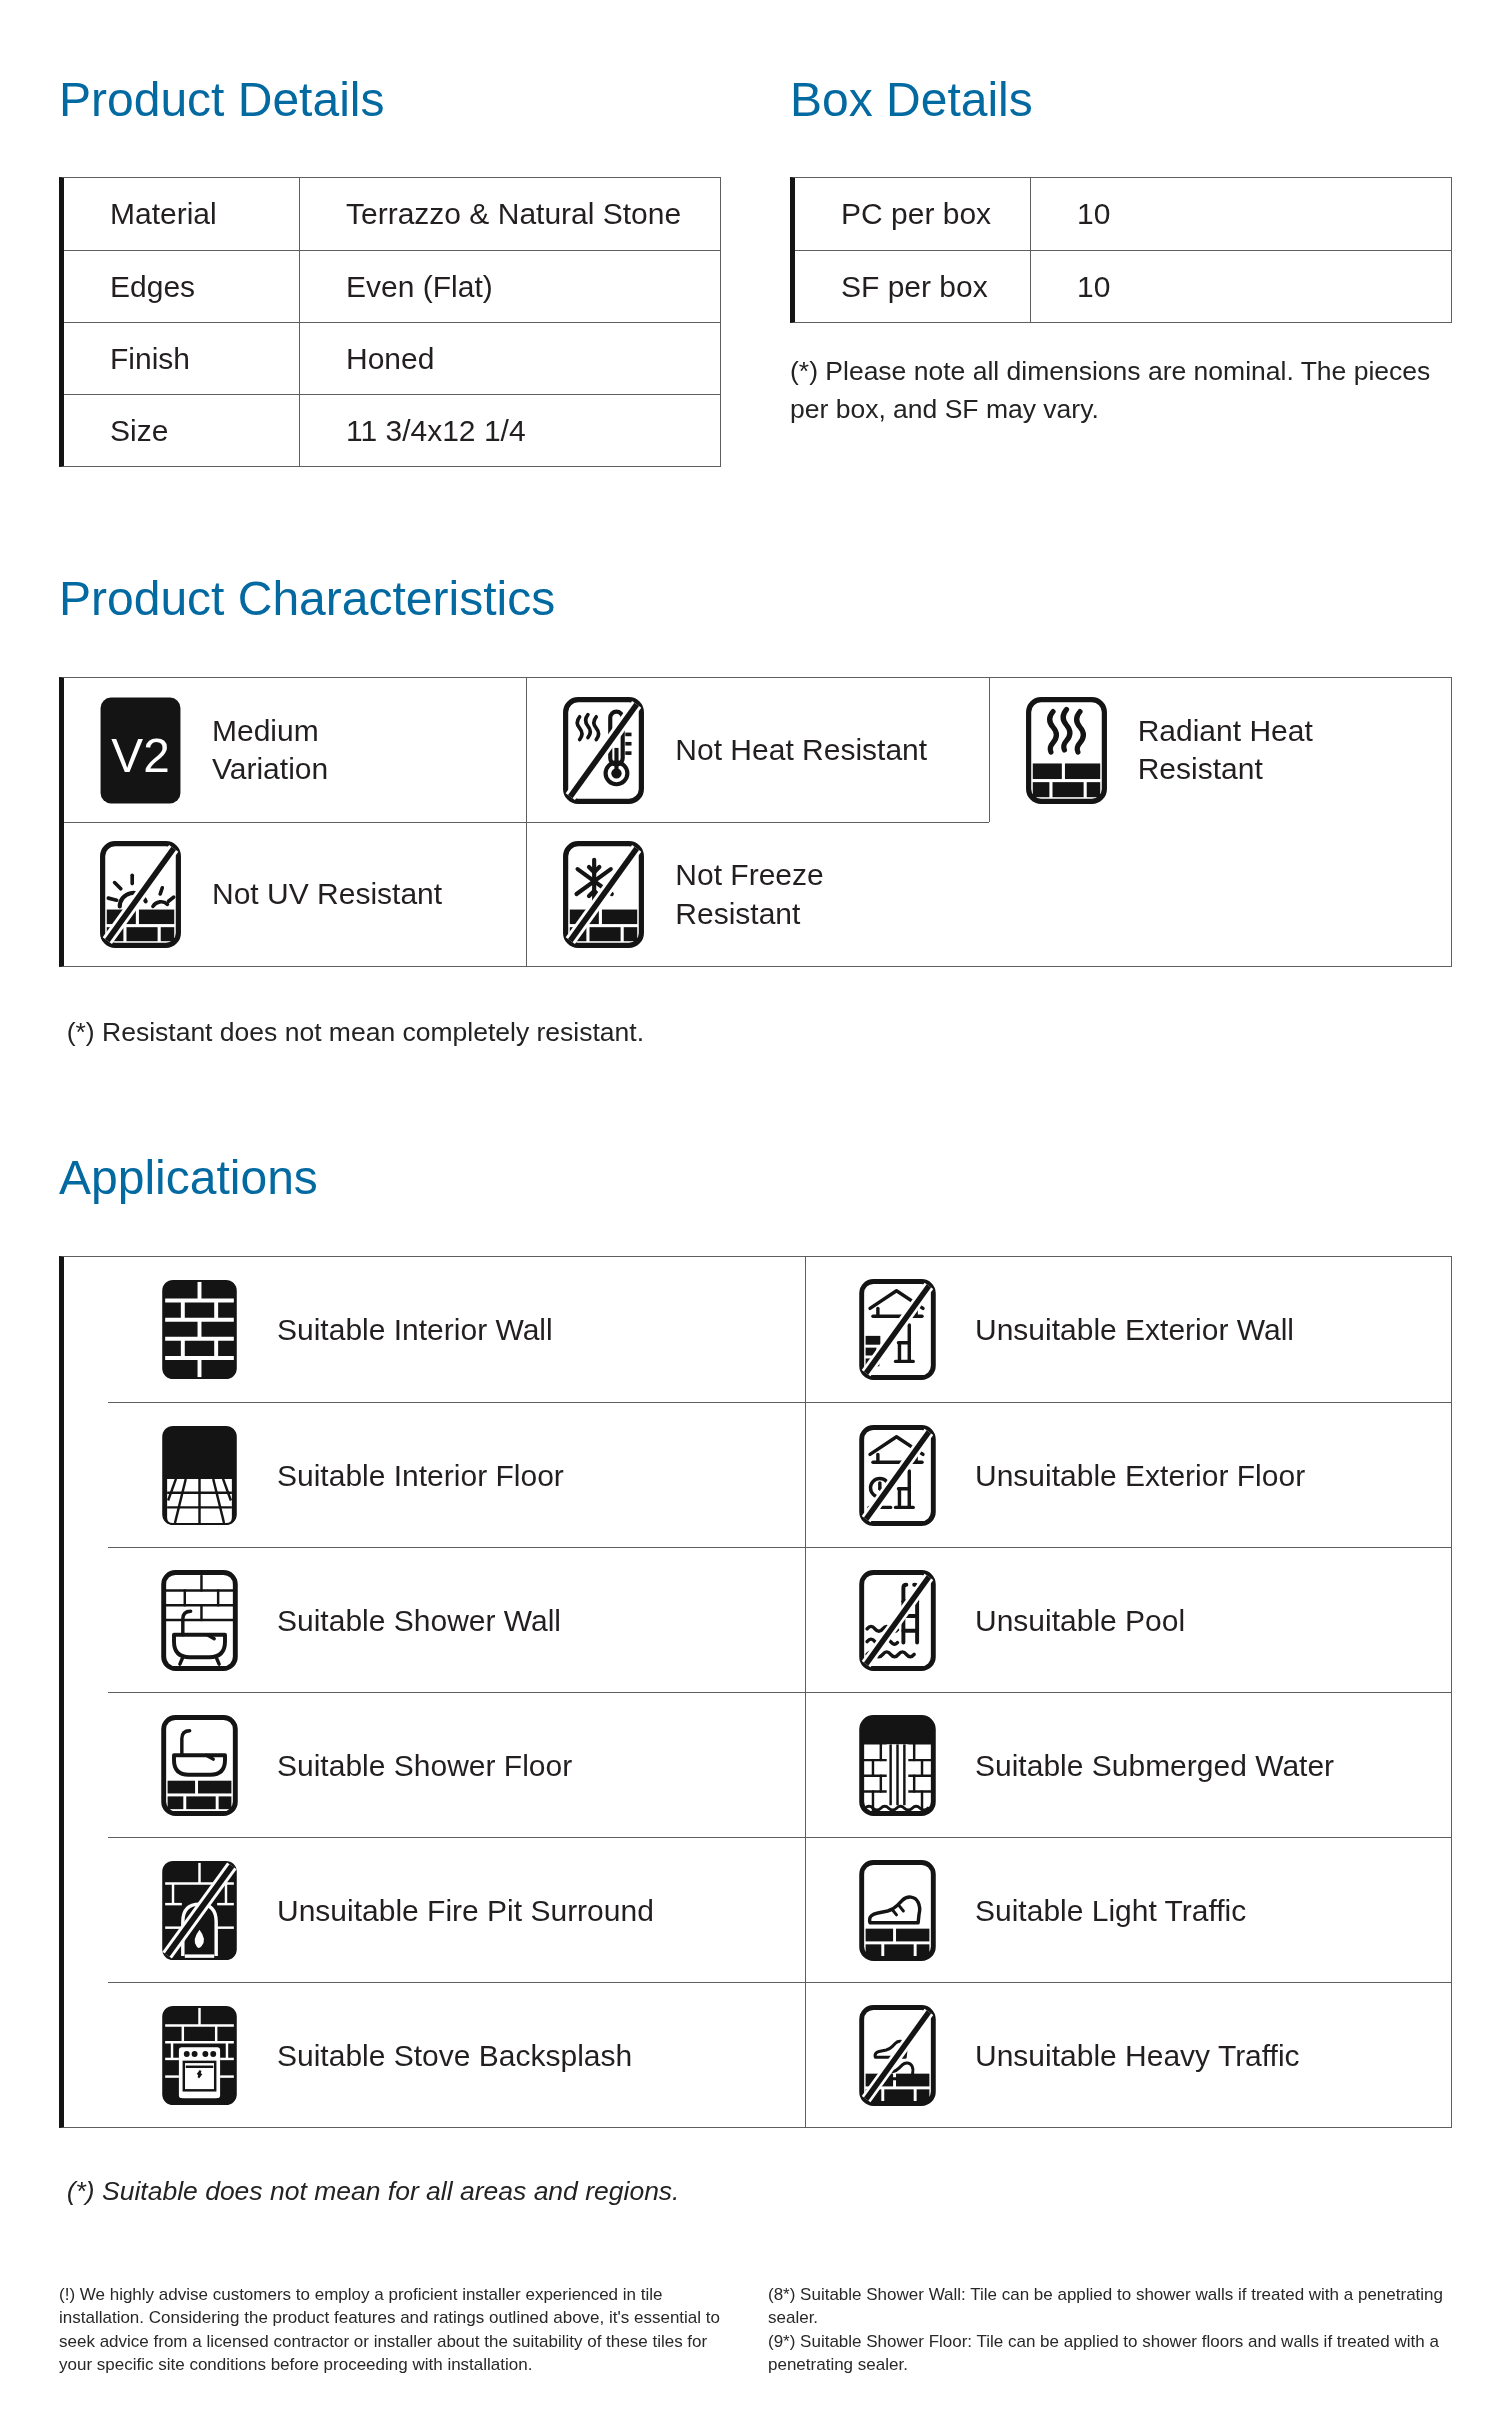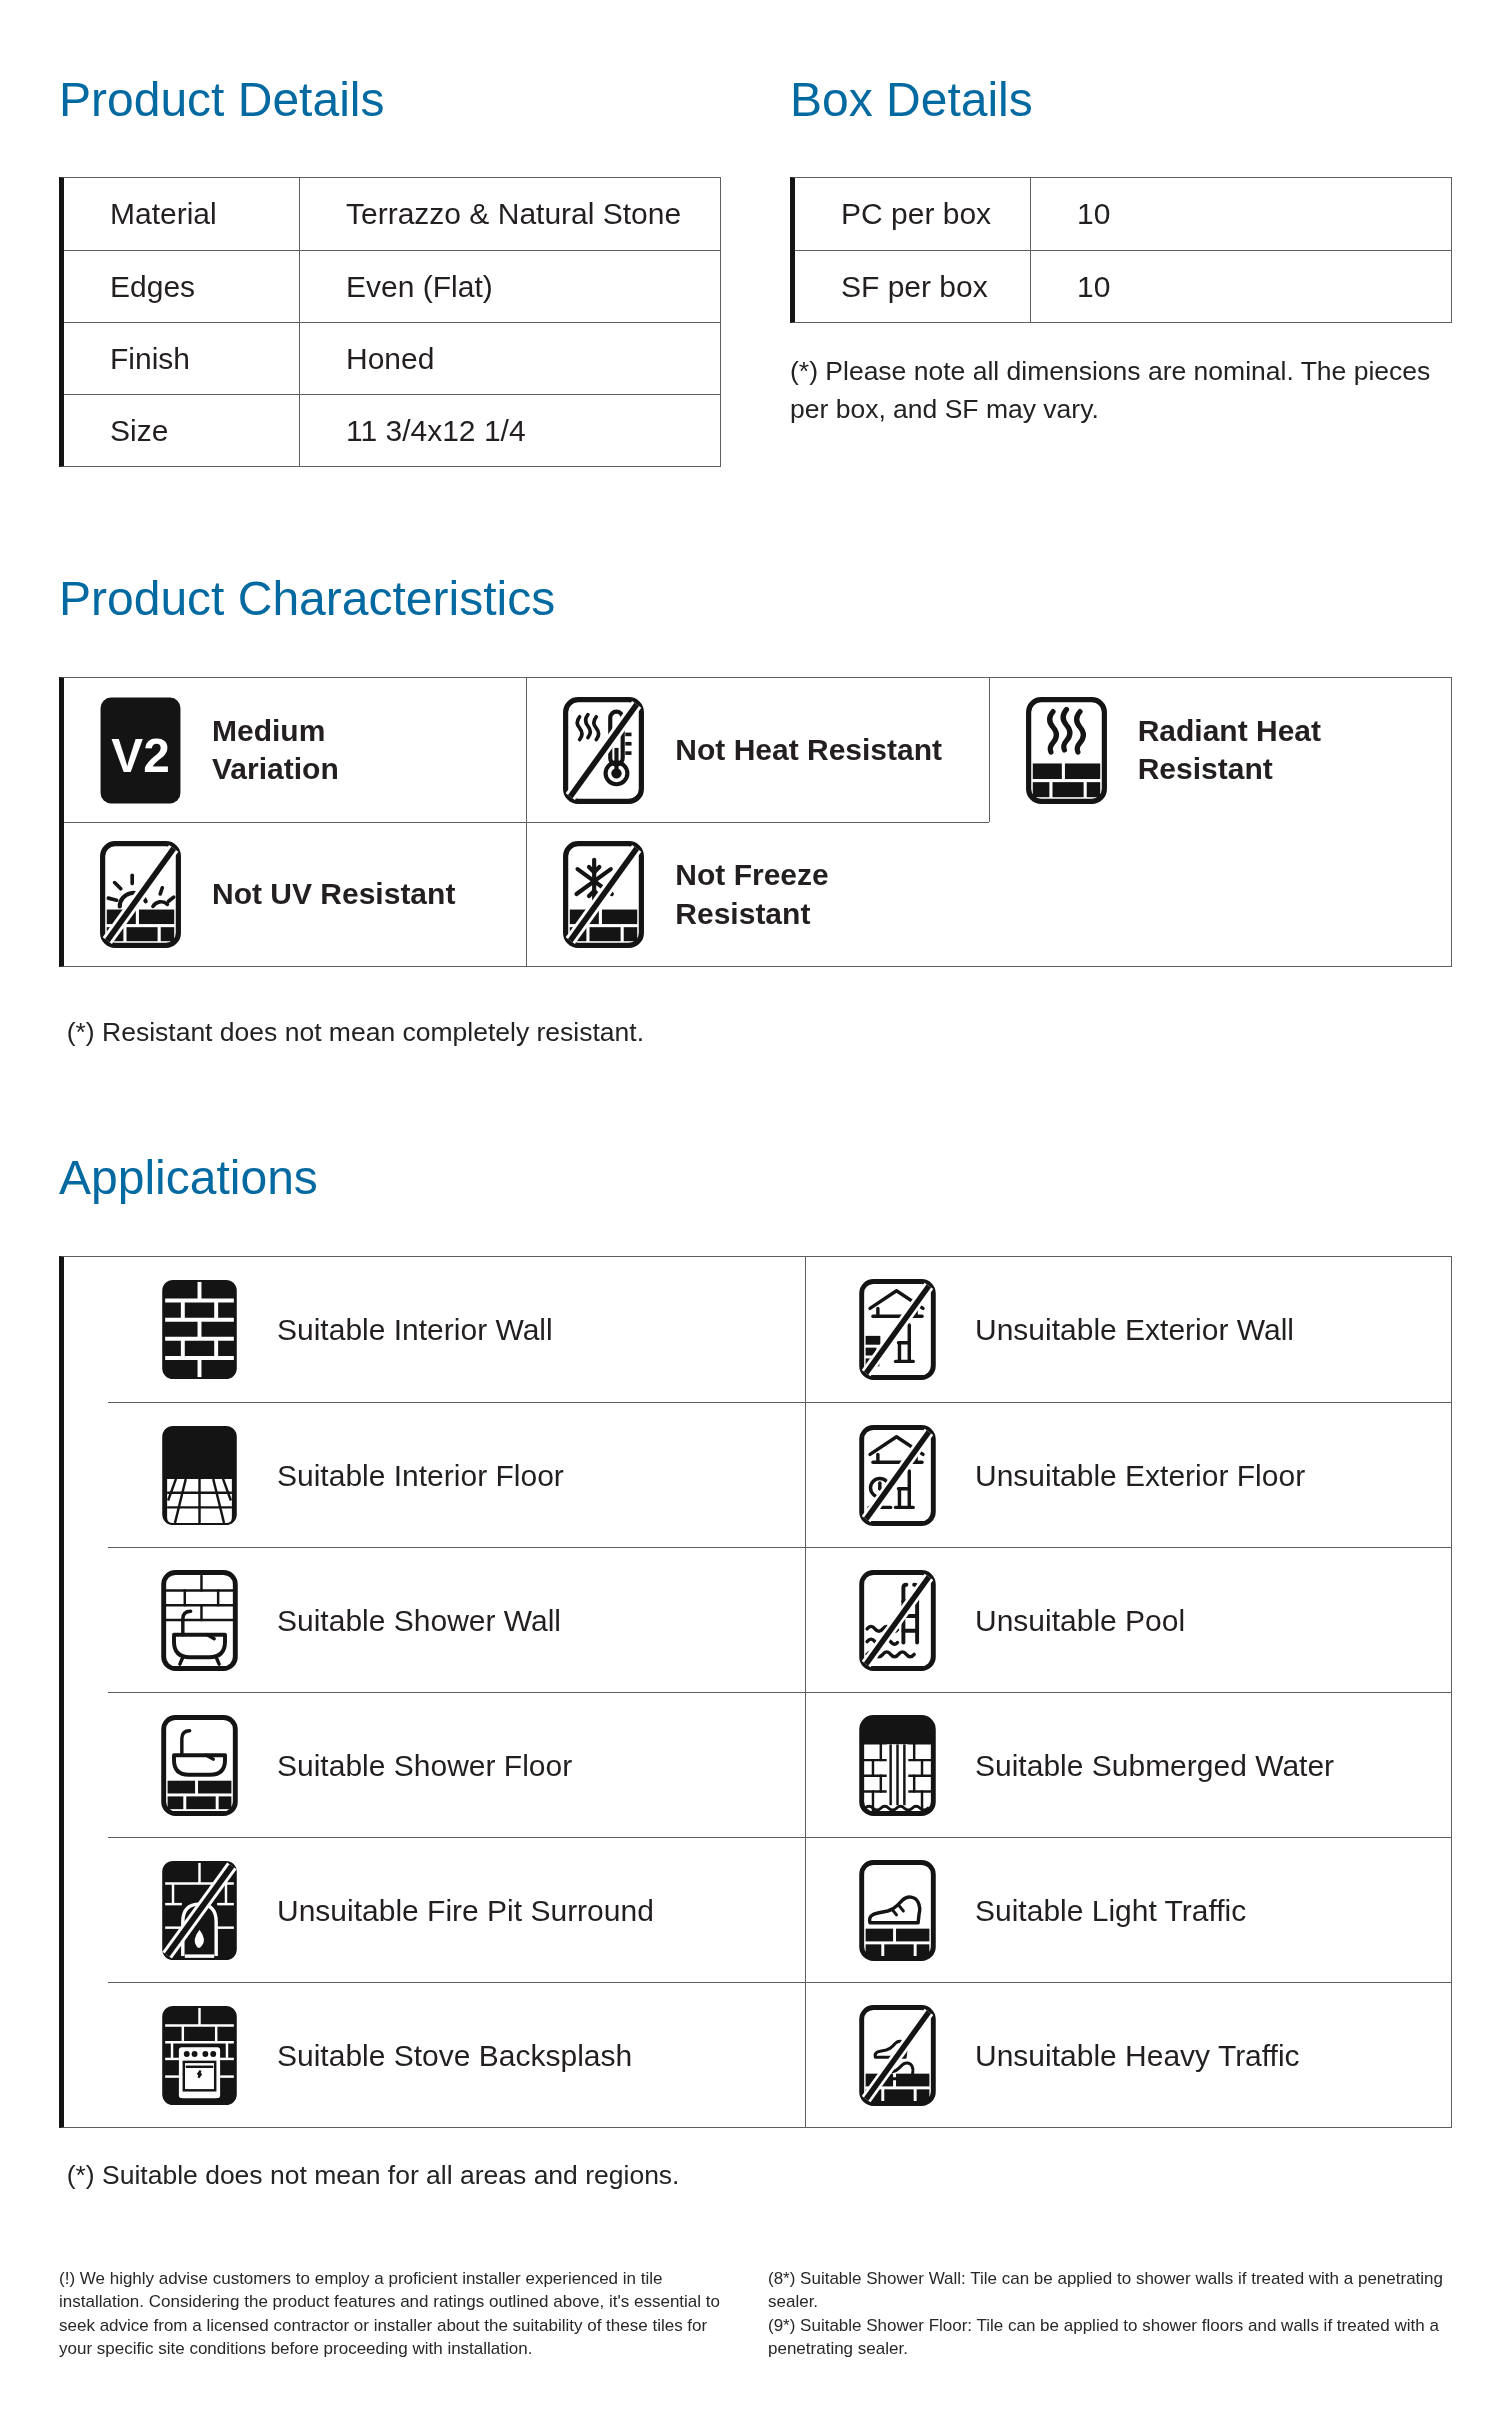--- a/index.html
+++ b/index.html
@@ -63,21 +63,20 @@
   .pc-heading{margin-top:104px;}
   .apps-heading{margin-top:99px;}
 
   
   .pc-table{
     margin-top:51px;
     display:grid;
     grid-template-columns:1fr 1fr 1fr;
     border:1px solid var(--line);
     border-left:5.8px solid var(--bar);
-    font-weight:bold;
   }
   .pc-cell{
     height:144px;
     display:flex;align-items:center;
     padding-left:35px;
     border-left:1px solid var(--line);
     border-top:1px solid var(--line);
   }
   .pc-cell:nth-child(-n+3){border-top:none;}
   .pc-cell:nth-child(3n+1){border-left:none;}
@@ -101,21 +100,21 @@
     height:145px;
     display:flex;align-items:center;
     padding-left:52px;
     border-top:1px solid var(--line);
   }
   .app-cell:nth-child(-n+2){border-top:none;}
   .app-cell:nth-child(2n){border-left:1px solid var(--line);}
   .app-icon{width:79px;height:103px;flex:0 0 auto;display:block;}
   .app-label{margin-left:38px;font-size:30px;line-height:1.25;}
 
-  .apps-note{margin-top:28px;padding-left:7.7px;}
+  .apps-note{margin-top:44px;padding-left:7.7px;font-style:italic;}
 
   
   .footnotes{
     margin-top:72px;
     display:grid;
     grid-template-columns:679px 1fr;
     column-gap:30px;
     font-size:17px;
     line-height:1.38;
     color:#282828;

